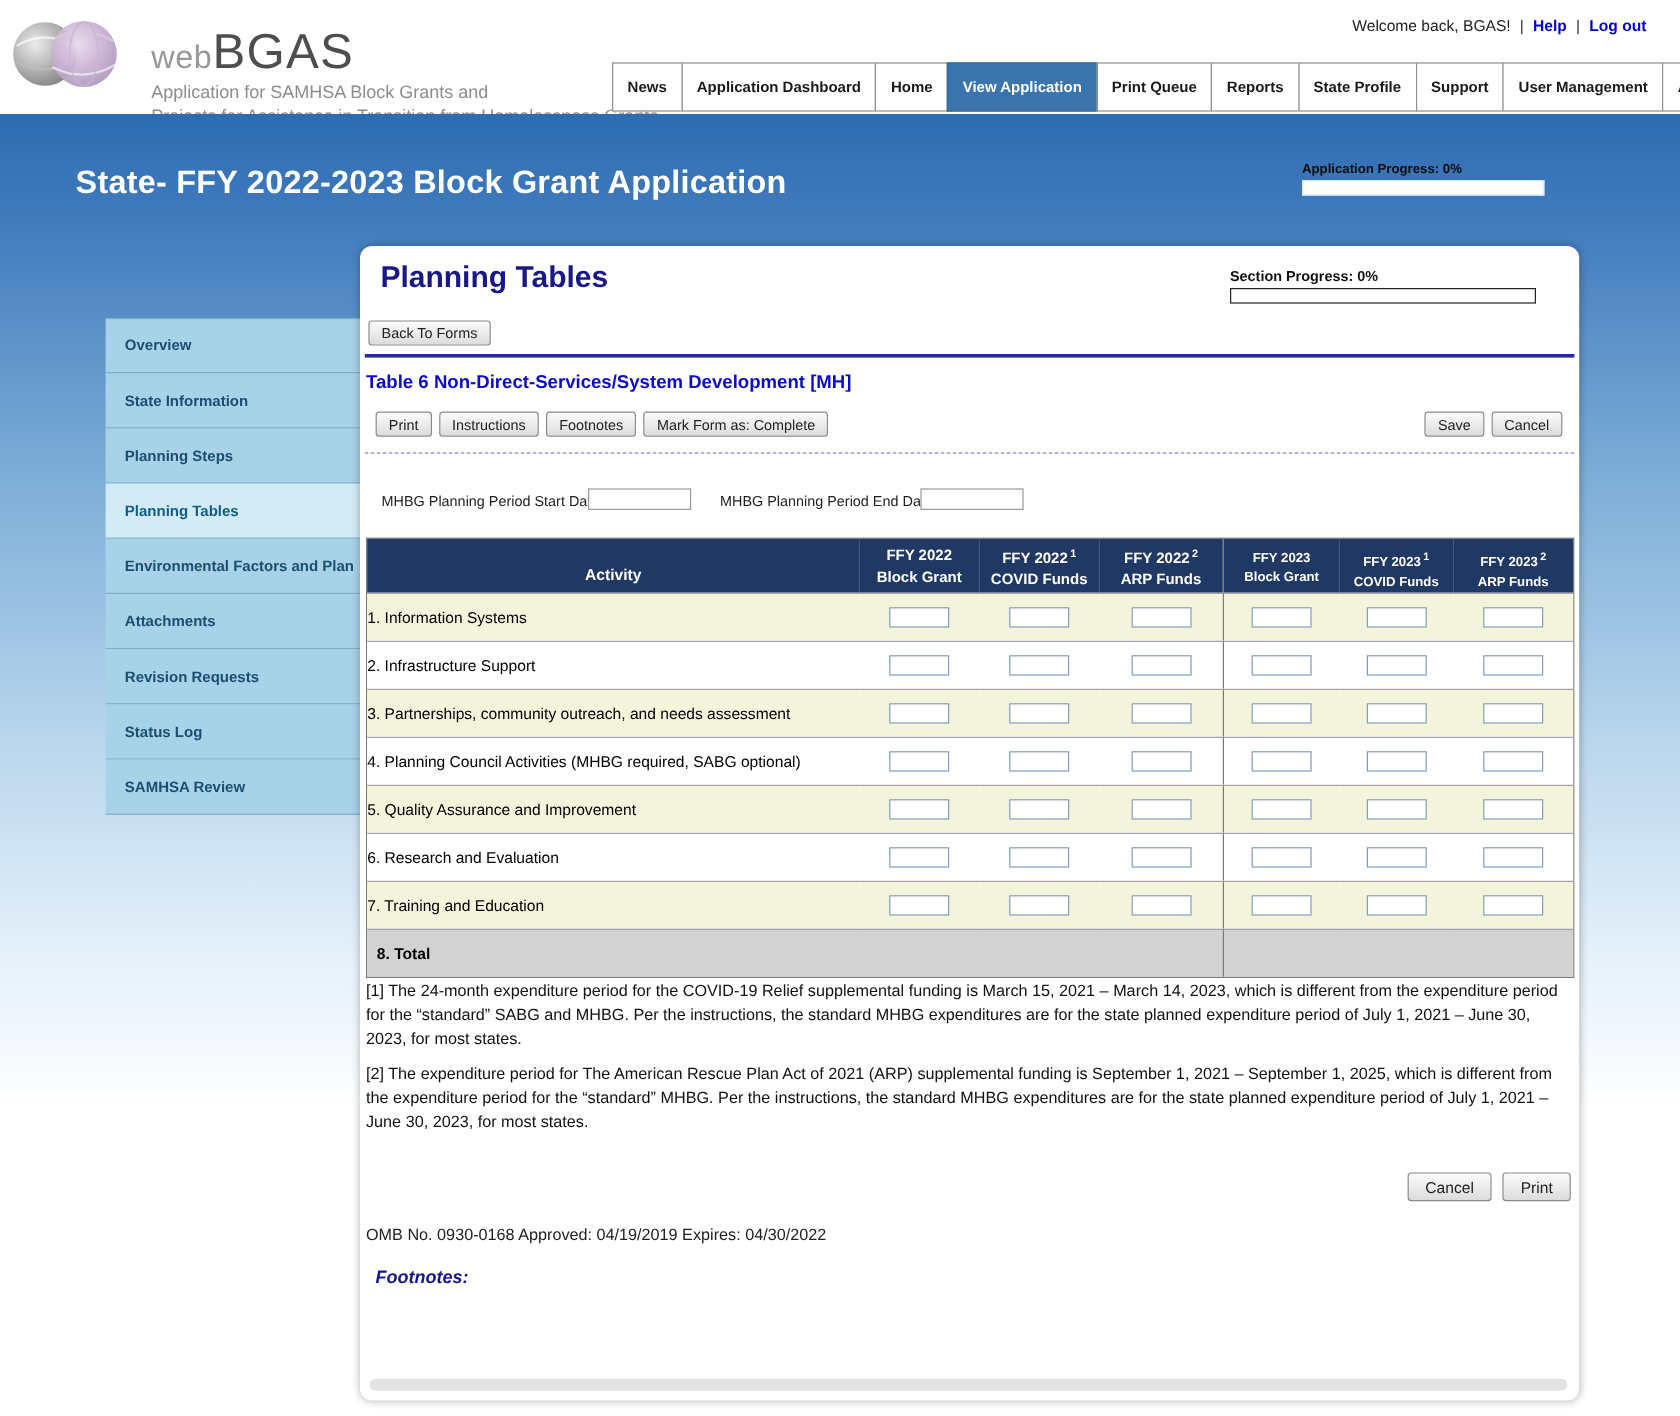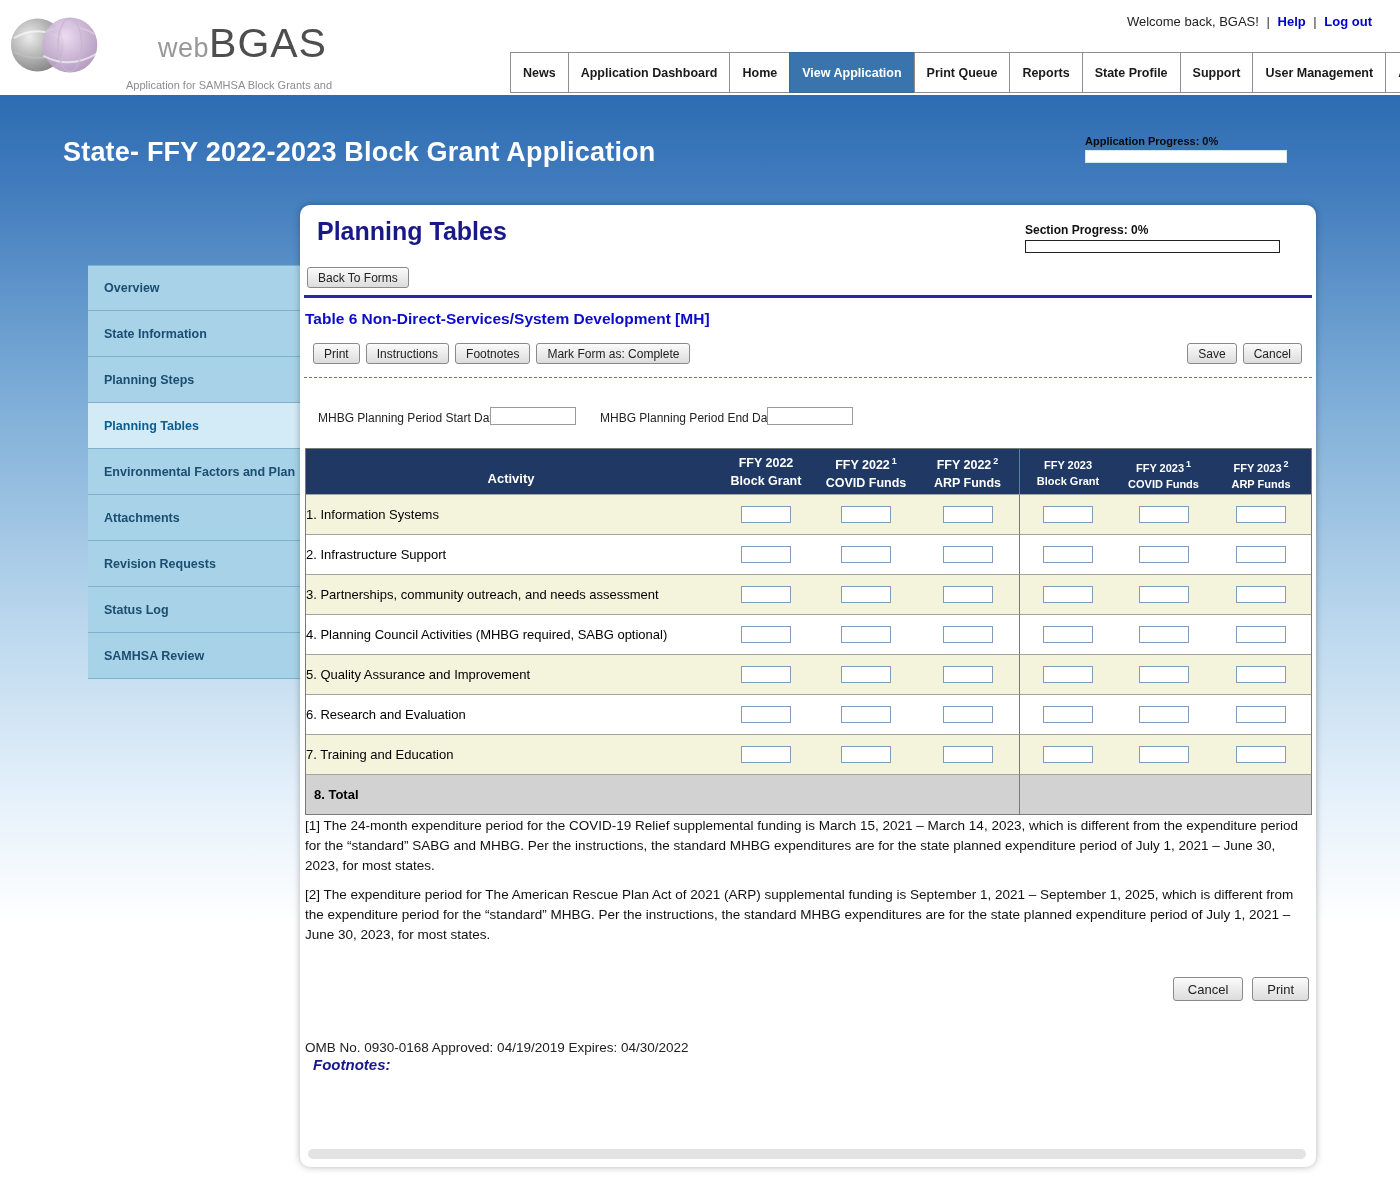--- a/index.html
+++ b/index.html
@@ -3,23 +3,23 @@
 <meta charset="utf-8">
 <style>
   * { box-sizing: border-box; }
   body { margin:0; background:#fff; font-family:"Liberation Sans", sans-serif; }
   .stage { position:relative; width:1400px; height:1180px; overflow:hidden; background:#fff; }
 
   
   .top-header { position:absolute; left:0; top:0; width:1400px; height:95px; background:#fff; }
   .logo-wrap { position:absolute; left:8px; top:12px; display:flex; }
   .logo-text { margin-left:10px; padding-top:8px; }
-  .logo-web  { font-size:27px; color:#989898; letter-spacing:.5px;margin-left:32px; }
+  .logo-web  { font-size:27px; color:#989898; letter-spacing:.5px; }
   .logo-bgas { font-size:41px; color:#4e4e4e; letter-spacing:1px; }
-  .tagline { margin-top:11px; font-size:11px; color:#8d8d8d; line-height:1.35; }
+  .tagline { margin-top:1px; font-size:15px; color:#8d8d8d; line-height:1.35; }
   .welcome { position:absolute; top:14px; right:28px; font-size:13px; color:#222; }
   .hlink { color:#0000cc; font-weight:bold; text-decoration:none; cursor:pointer; }
   .sep { margin:0 4px; color:#333; }
 
   .nav { position:absolute; left:510px; top:52px; display:flex; height:41px; }
   .nav-tab { display:flex; align-items:center; padding:0 12px; border:1px solid #8e8e8e;
              margin-left:-1px; font-size:12.5px; font-weight:bold; color:#1a1a1a; background:#fff;
              cursor:pointer; white-space:nowrap; }
   .nav-tab:first-child { margin-left:0; }
   .nav-tab.active { background:#3a74ad; color:#fff; border-color:#38699c; }
@@ -87,21 +87,21 @@
   .white { background:#ffffff; }
   .group-start { border-left:1px solid #7a7a7a; }
   .total-left { grid-column:1 / 5; background:#d2d2d2; font-weight:bold; font-size:13px; padding-left:8px; }
   .total-right { grid-column:5 / 8; background:#d2d2d2; border-left:1px solid #7a7a7a; }
   .td input { width:50px; height:17px; border:1px solid #7f9db9; font-size:12px; padding:0 2px; background:#fff; }
 
   .footnote-refs { position:absolute; left:5px; top:611px; width:995px; font-size:13.5px; line-height:1.48; color:#111; }
   .footnote-refs p { margin:0 0 9px 0; }
 
   .bottom-actions { position:absolute; right:7px; top:772px; display:flex; gap:9px; }
-  .omb { position:absolute; left:5px; top:816px; font-size:13.5px; color:#222;margin-top:19px; }
+  .omb { position:absolute; left:5px; top:816px; font-size:13.5px; color:#222; }
   .footnotes-heading { position:absolute; left:13px; top:851px; font-size:15px; font-weight:bold; color:#17178c;font-style:italic; }
   .bottom-scrollbar { position:absolute; left:8px; bottom:8px; width:998px; height:10px; background:#e3e3e3; border-radius:5px; cursor:pointer; }
 </style>
 </head>
 <body>
 
 <div class="stage">
 
   <div class="top-header">
     <div class="logo-wrap">

